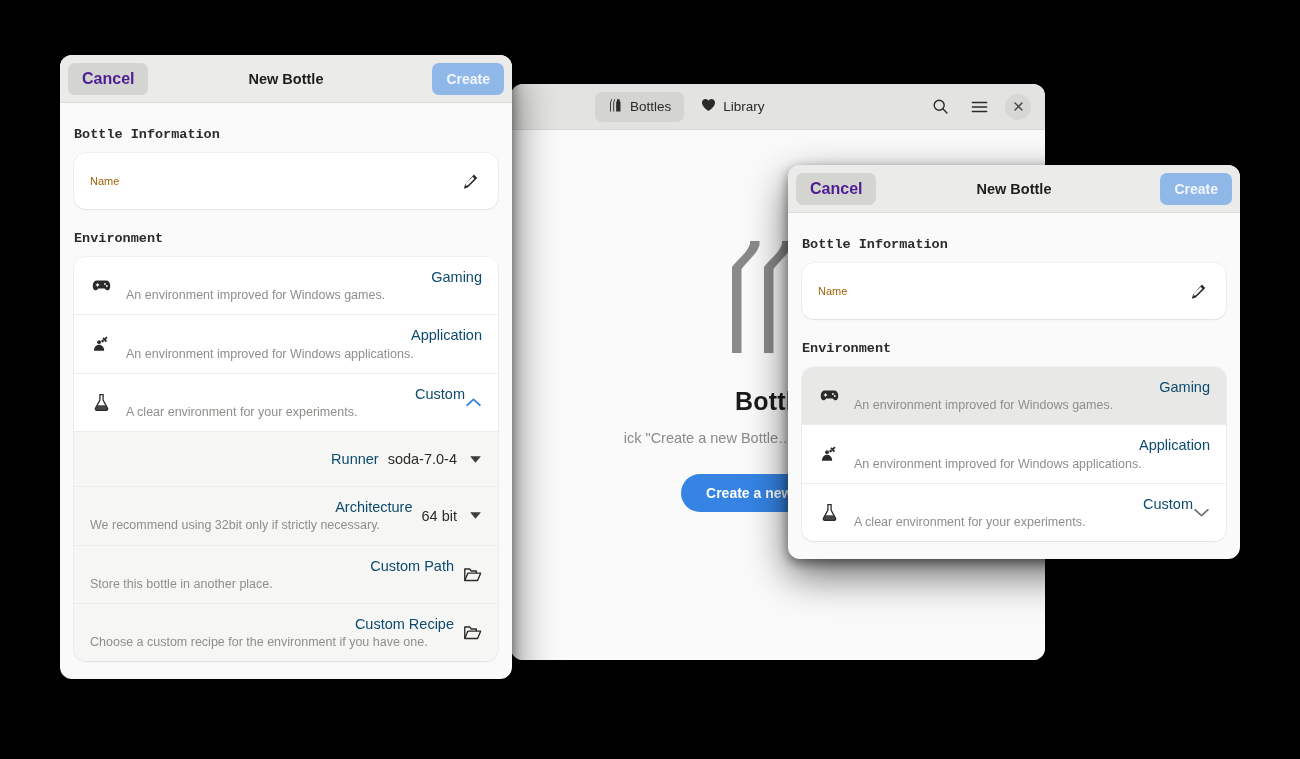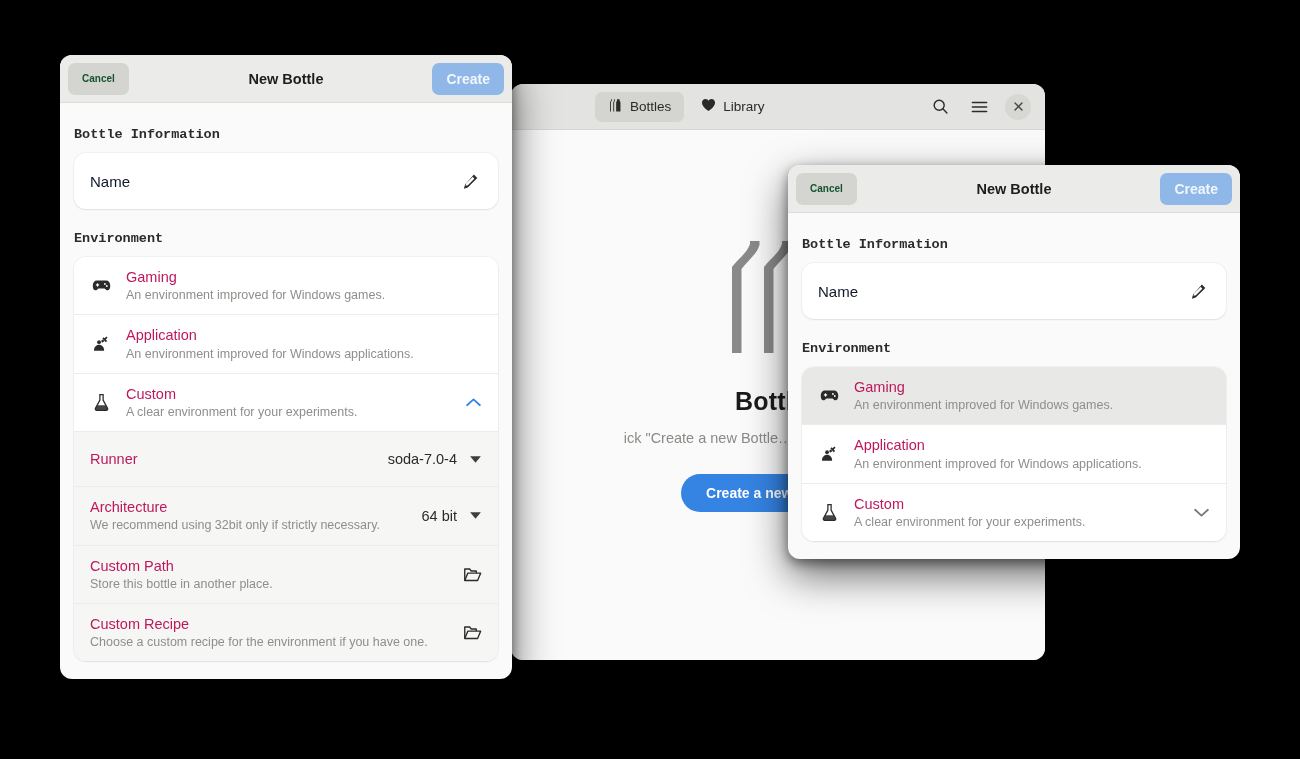--- a/index.html
+++ b/index.html
@@ -146,23 +146,23 @@
     pointer-events: none;
   }
   .btn-cancel {
     position: relative;
     z-index: 2;
     background: #d4d4d1;
     border: none;
     border-radius: 7px;
     height: 32px;
     padding: 0 14px;
-    font-size: 10px;
+    font-size: 16px;
     font-weight: bold;
-    color: #14532d;
+    color: #4c1d95;
     cursor: pointer;
     font-family: "Liberation Sans", sans-serif;
   }
   .btn-create {
     position: relative;
     z-index: 2;
     margin-left: auto;
     background: #8fb8e8;
     border: none;
     border-radius: 7px;
@@ -193,22 +193,22 @@
     box-shadow: 0 1px 2px rgba(0,0,0,0.07), 0 0 0 1px rgba(0,0,0,0.035);
   }
   .entry-row {
     height: 56px;
     display: flex;
     align-items: center;
     padding: 0 16px;
     box-sizing: border-box;
   }
   .entry-placeholder {
-    font-size: 15px;
-    color: #0f172a;
+    font-size: 11px;
+    color: #a16207;
     flex: 1;
   }
   .icon-btn {
     display: flex;
     align-items: center;
     justify-content: center;
     width: 24px; height: 24px;
     cursor: pointer;
     color: #2b2b2a;
   }
@@ -237,22 +237,23 @@
     min-width: 22px;
     margin-right: 14px;
     display: flex;
     align-items: center;
     justify-content: center;
     color: #2b2b2a;
   }
   .lrow-text { flex: 1; min-width: 0; }
   .lrow-title {
     font-size: 14.5px;
-    color: #be185d;
+    color: #0c4a6e;
     line-height: 1.25;
+    text-align: right;
   }
   .lrow-sub {
     font-size: 12.5px;
     color: #8e8e8b;
     line-height: 1.3;
     margin-top: 1px;
   }
   .lrow-value {
     font-size: 14.5px;
     color: #2b2b2a;

